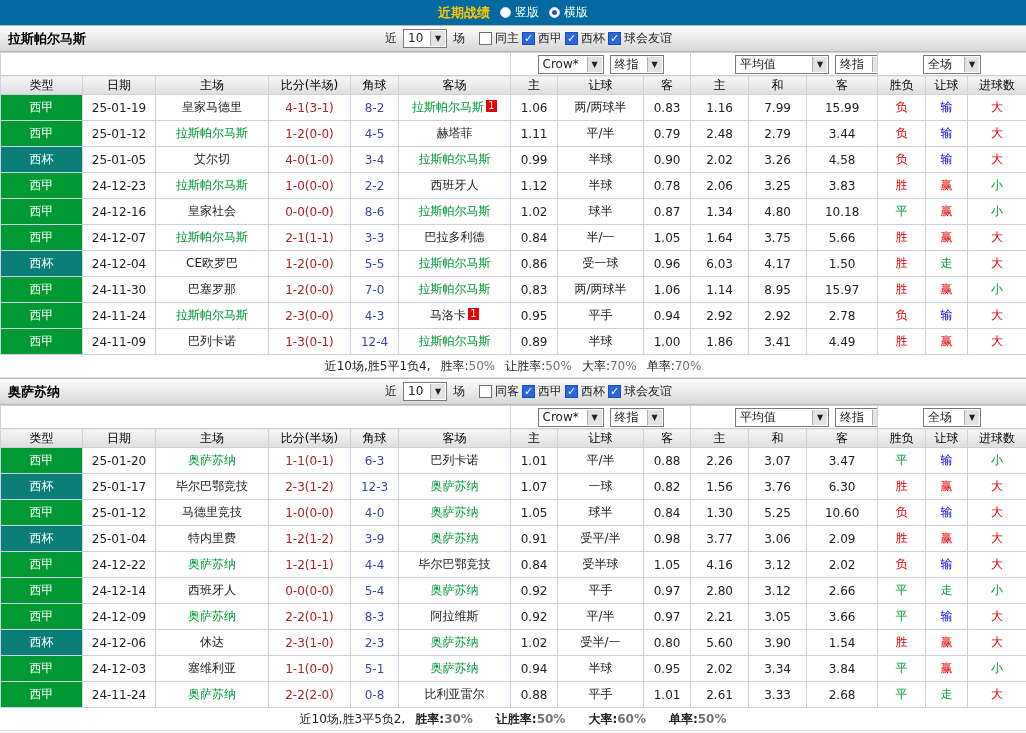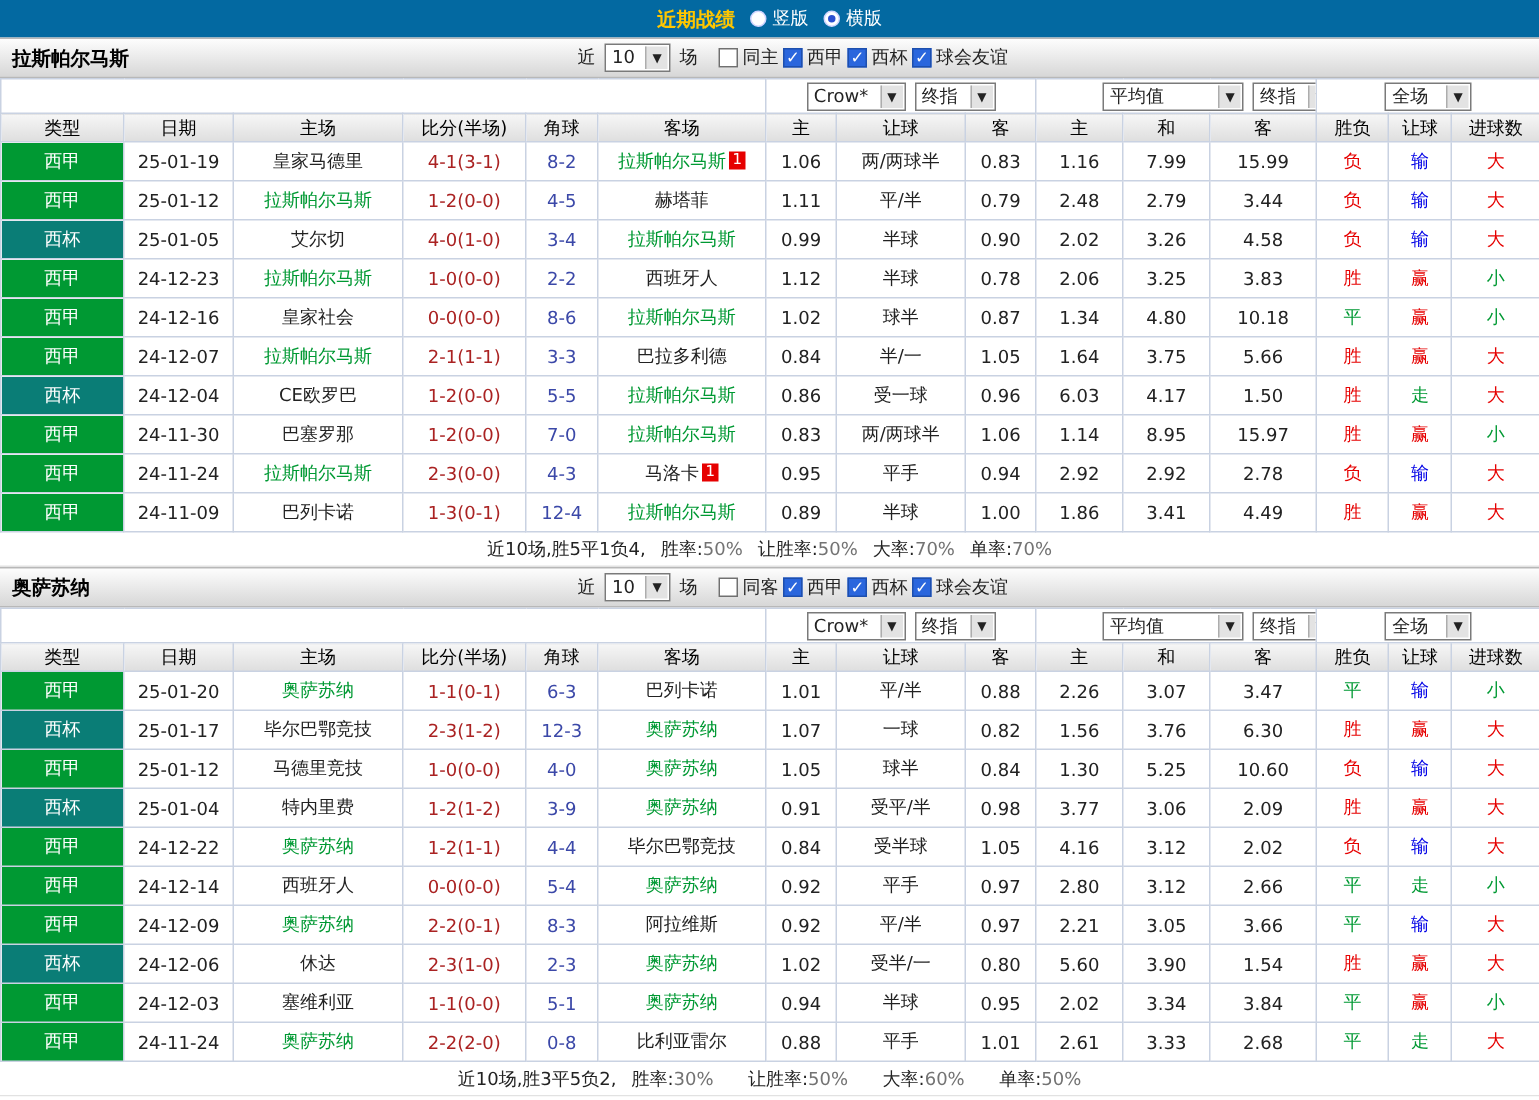--- a/index.html
+++ b/index.html
@@ -595,21 +595,21 @@
       <td>3.33</td>
       <td>2.68</td>
       <td class="c-g">平</td>
       <td class="c-g">走</td>
       <td class="c-r">大</td>
     </tr>
       </tbody>
   </table>
   <div class="summary">
     <span class="sum-prefix">近10场,胜3平5负2,</span>
-      <span style="display:inline-flex;gap:23px;">
+      <span style="display:inline-flex;gap:23px;font-weight:bold;">
         <span><span class="rate-label">胜率:</span><span class="rate-value">30%</span></span>
         <span><span class="rate-label">让胜率:</span><span class="rate-value">50%</span></span>
         <span><span class="rate-label">大率:</span><span class="rate-value">60%</span></span>
         <span><span class="rate-label">单率:</span><span class="rate-value">50%</span></span>
       </span>
   </div>
 
 </div>
 
 </body></html>

